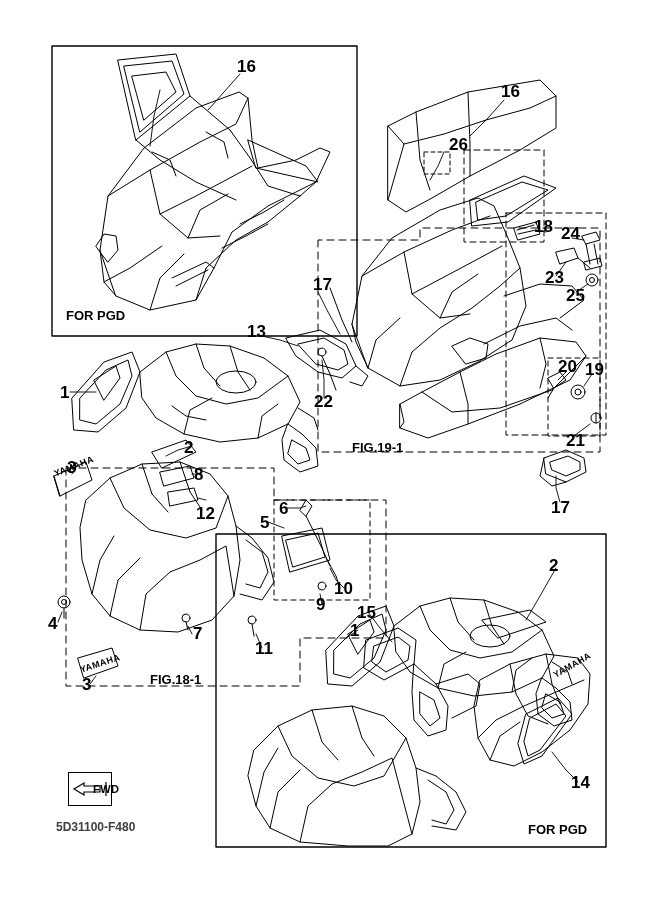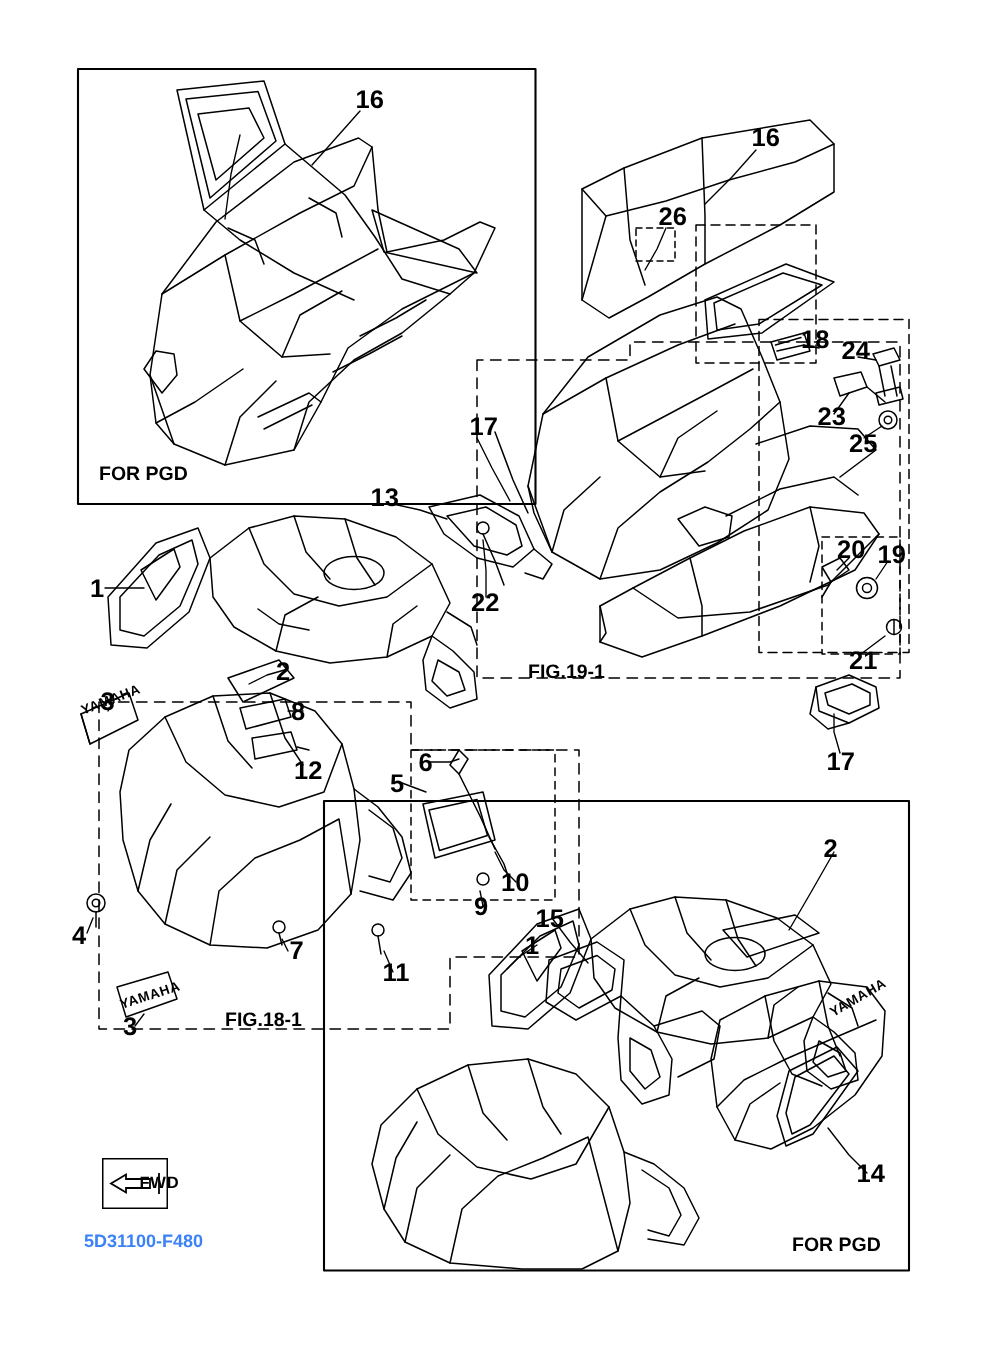--- a/index.html
+++ b/index.html
@@ -39,21 +39,21 @@
     font-size: 13px;
     font-weight: bold;
     color: #000000;
     white-space: nowrap;
   }
   .partno {
     position: absolute;
     font-family: "Liberation Sans", sans-serif;
     font-size: 12px;
     font-weight: bold;
-    color: #3b82f6;
+    color: #404040;
     white-space: nowrap;
   }
   .fwdbox {
     position: absolute;
     width: 44px;
     height: 34px;
     border: 1.5px solid #000;
     box-sizing: border-box;
   }
   .fwdtext {
@@ -323,21 +323,21 @@
         <path d="M368 612 L380 628 L392 642"></path>
         <path d="M358 630 L346 638 L338 646"></path>
         <path d="M556 568 L540 596 L526 620"></path>
         <path d="M578 782 L566 770 L552 752"></path>
       </g>
     </g>
   </svg>
 
   <div class="lbl" style="left:237px;top:58px;">16</div>
   <div class="lbl" style="left:501px;top:83px;">16</div>
-  <div class="lbl" style="left:439px;top:136px;">26</div>
+  <div class="lbl" style="left:449px;top:136px;">26</div>
   <div class="lbl" style="left:534px;top:218px;">18</div>
   <div class="lbl" style="left:561px;top:225px;">24</div>
   <div class="lbl" style="left:545px;top:269px;">23</div>
   <div class="lbl" style="left:566px;top:287px;">25</div>
   <div class="lbl" style="left:313px;top:276px;">17</div>
   <div class="lbl" style="left:247px;top:323px;text-align:right;">13</div>
   <div class="lbl" style="left:314px;top:393px;">22</div>
   <div class="lbl" style="left:558px;top:358px;">20</div>
   <div class="lbl" style="left:585px;top:361px;">19</div>
   <div class="lbl" style="left:566px;top:432px;">21</div>

